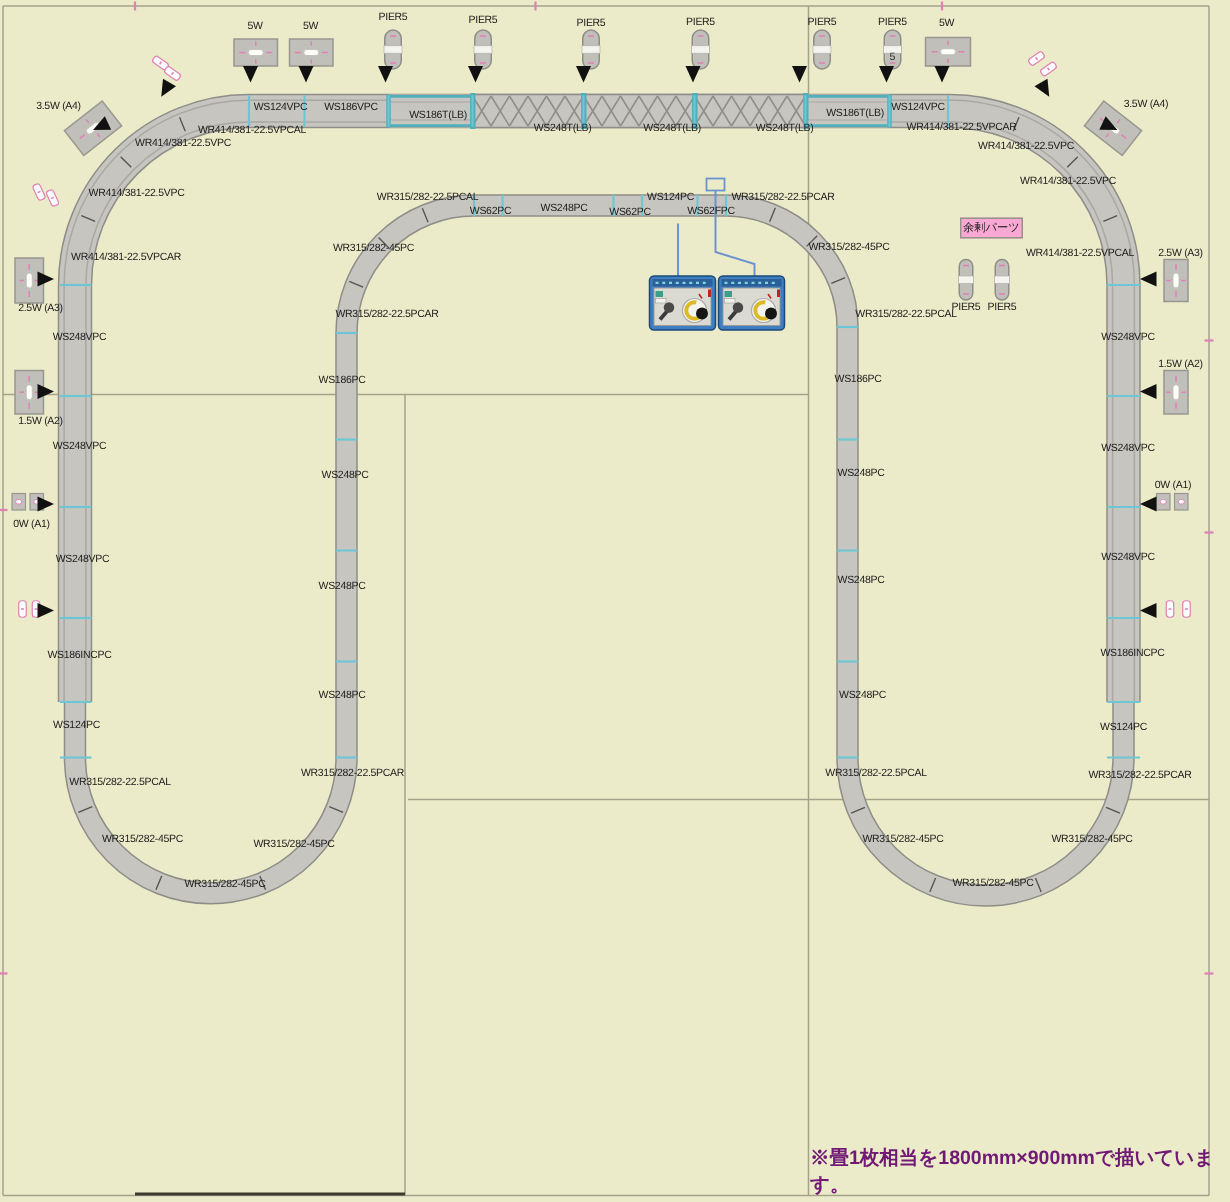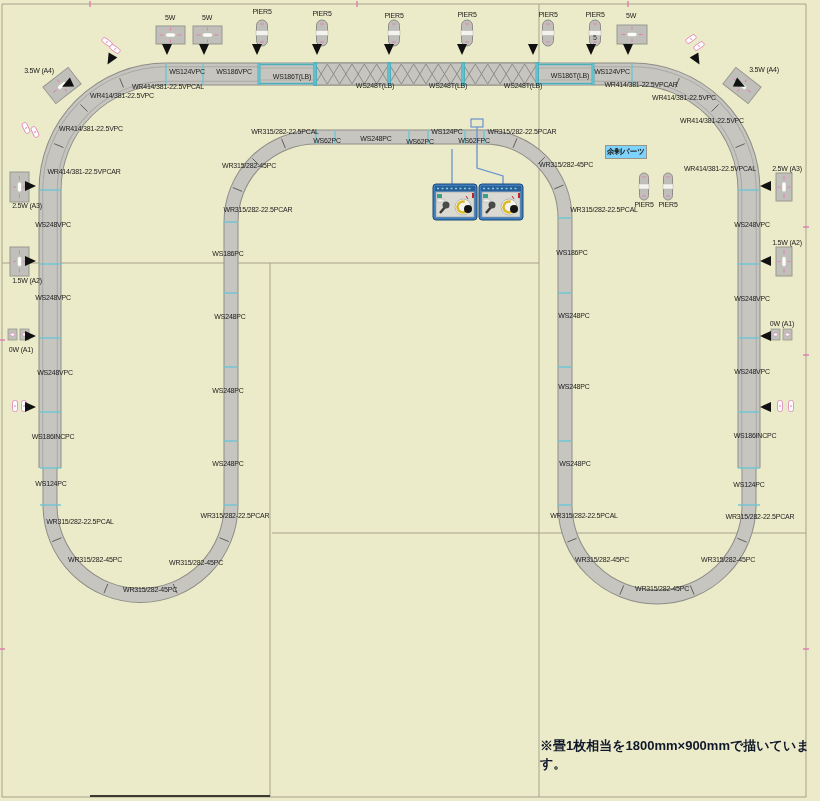--- a/index.html
+++ b/index.html
@@ -1,22 +1,22 @@
 <!DOCTYPE html>
 <html><head>
 <meta charset="utf-8">
 <style>
   html,body{margin:0;padding:0;background:#ecebc9;}
   #canvas{position:relative;width:820px;height:801px;background:#ecebc9;overflow:hidden;
           font-family:"Liberation Sans",sans-serif;}
   #plan{position:absolute;left:0;top:0;}
   #size-label{position:absolute;left:303px;top:287px;font-size:17px;color:#2a2a2a;letter-spacing:.5px;}
-  #surplus{position:absolute;left:605px;top:145px;width:40px;height:12px;background:#7dd3fc;
-           border:1px solid #97958a;font-size:7.5px;line-height:12px;text-align:center;color:#222;font-weight:bold;}
-  #footnote{position:absolute;left:540px;top:737px;font-size:13px;font-weight:bold;color:#0f172a;}
+  #surplus{position:absolute;left:640px;top:145px;width:40px;height:12px;background:#f9a8d4;
+           border:1px solid #97958a;font-size:7.5px;line-height:12px;text-align:center;color:#222;}
+  #footnote{position:absolute;left:540px;top:763px;font-size:13px;font-weight:bold;color:#701a75;}
 </style>
 </head>
 <body>
 
 <div id="canvas">
   <svg id="plan" width="820" height="801" viewBox="0 0 820 801">
       <line x1="2" y1="4" x2="806" y2="4" stroke="#a5a28c" stroke-width="1"></line>
       <line x1="2" y1="797" x2="806" y2="797" stroke="#a5a28c" stroke-width="1"></line>
       <line x1="2" y1="4" x2="2" y2="797" stroke="#a5a28c" stroke-width="1"></line>
       <line x1="806" y1="4" x2="806" y2="797" stroke="#a5a28c" stroke-width="1"></line>

